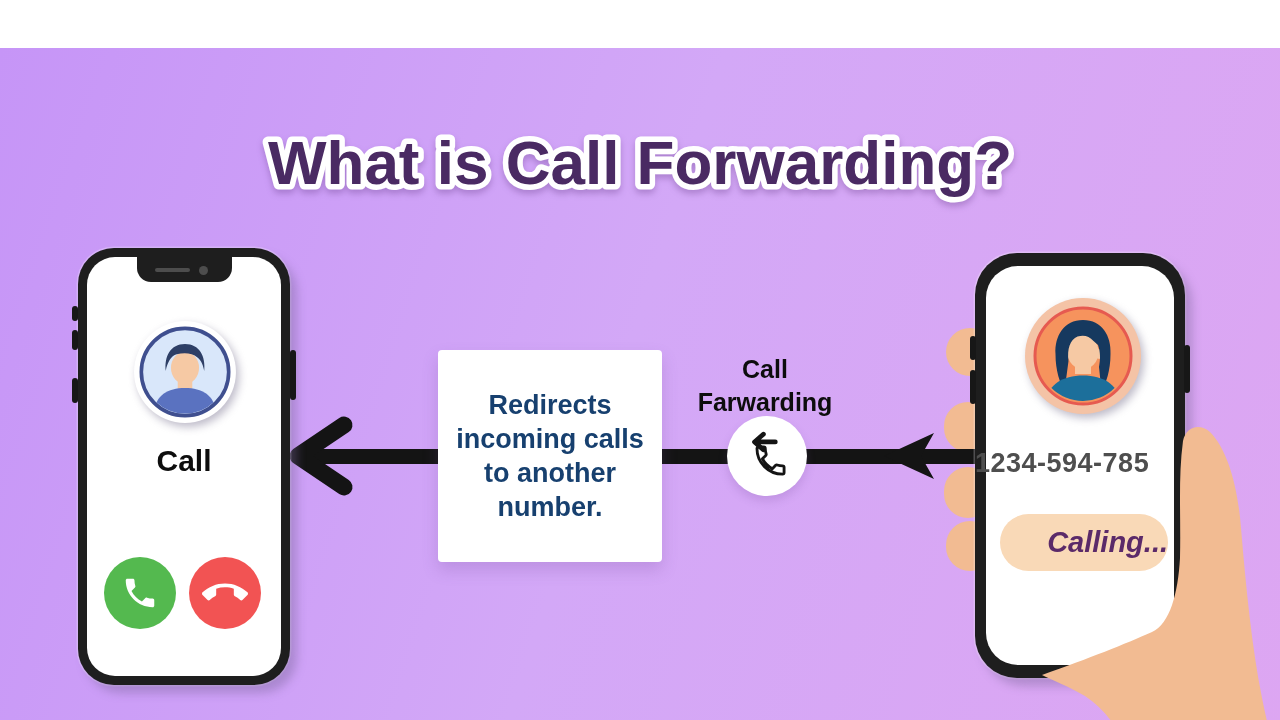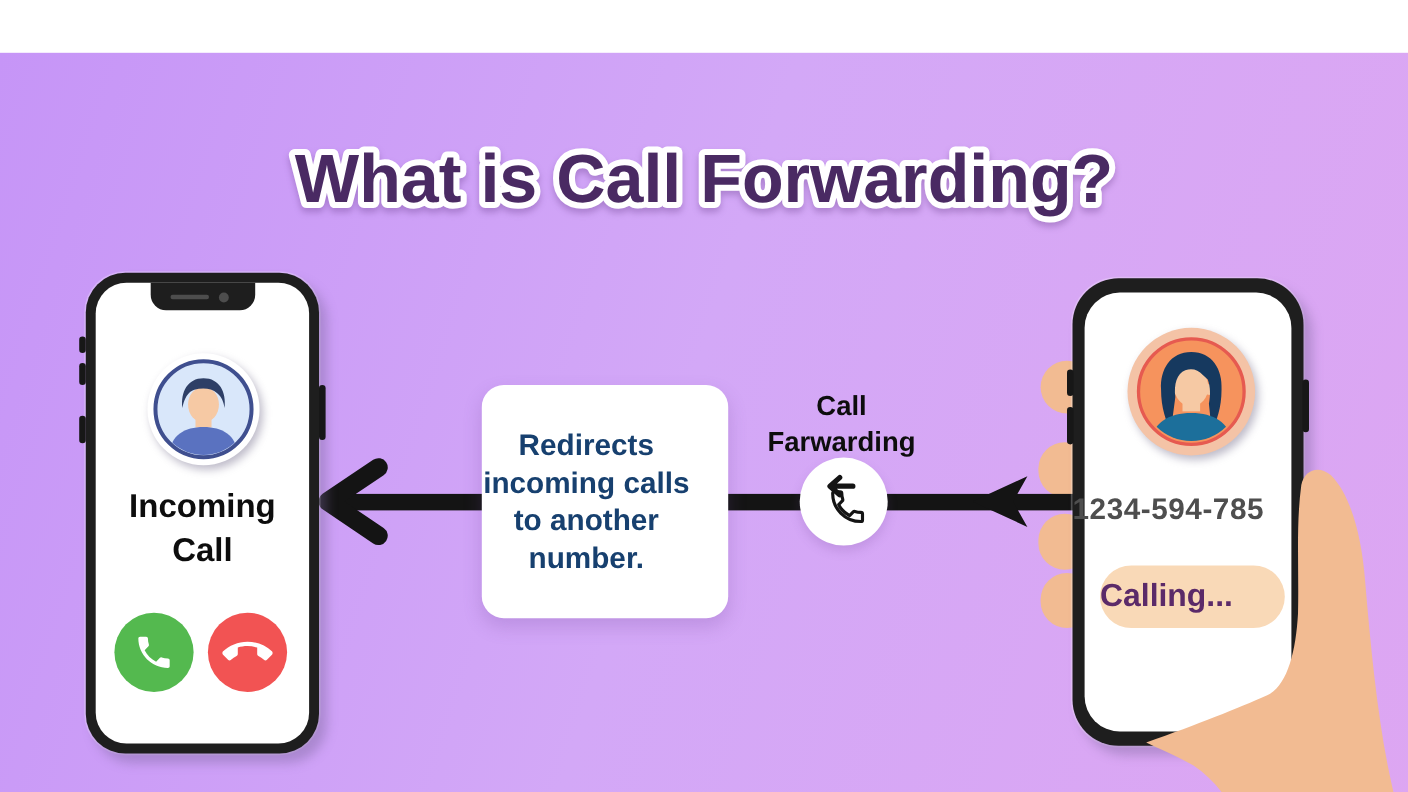--- a/index.html
+++ b/index.html
@@ -35,39 +35,39 @@
   .incoming-text{position:absolute;left:78px;top:393px;width:212px;text-align:center;
     font-weight:800;font-size:30px;line-height:1.32;color:var(--text-dark);}
   .call-btn{position:absolute;width:72px;height:72px;border-radius:50%;
     display:flex;align-items:center;justify-content:center;}
   .answer-btn{left:104px;top:509px;background:var(--answer-green);}
   .decline-btn{left:189px;top:509px;background:var(--decline-red);}
   .avatar-svg{position:absolute;filter:drop-shadow(3px 4px 4px rgba(110,105,135,0.45));}
 
   
   .info-box{position:absolute;left:438px;top:302px;width:224px;height:212px;background:#ffffff;
-    border-radius:20px;box-shadow:0 8px 16px rgba(110,70,150,0.22);
-    display:flex;align-items:center;justify-content:flex-start;}
+    border-radius:4px;box-shadow:0 8px 16px rgba(110,70,150,0.22);
+    display:flex;align-items:center;justify-content:center;}
   .info-box p{margin:0;width:190px;text-align:center;font-weight:800;font-size:27px;
     line-height:1.26;color:var(--box-text);}
 
   
   .fwd-label{position:absolute;left:665px;top:305px;width:200px;text-align:center;
     font-weight:800;font-size:25px;line-height:1.33;color:var(--text-dark);}
   .fwd-label span{display:block;}
   .fwd-circle{position:absolute;left:727px;top:368px;width:80px;height:80px;border-radius:50%;
     background:#ffffff;box-shadow:0 5px 10px rgba(110,70,150,0.20);
     display:flex;align-items:center;justify-content:center;}
 
   
   .number-text{position:absolute;left:975px;top:400px;width:210px;
     font-weight:800;font-size:27px;letter-spacing:0.5px;color:var(--number-text);}
   .calling-pill{position:absolute;left:1000px;top:466px;width:168px;height:57px;border-radius:29px;
-    background:var(--calling-bg);display:flex;align-items:center;justify-content:flex-start;
-    font-weight:800;font-size:29px;color:var(--calling-text);}
+    background:var(--calling-bg);display:flex;align-items:center;justify-content:flex-end;
+    font-weight:800;font-size:29px;color:var(--calling-text);font-style:italic;}
 
   
   .finger{position:absolute;width:48px;border-radius:24px;background:var(--hand);}
   .palm-svg{position:absolute;left:930px;top:200px;width:350px;height:520px;}
 </style>
 </head>
 <body>
 
 <div class="canvas">
 
@@ -106,21 +106,20 @@
       </clipPath>
     <g clip-path="url(#mclip)">
       <ellipse cx="50" cy="46" rx="13.5" ry="15.5" fill="#f6c9a4"></ellipse>
       <rect x="43" y="54" width="14" height="12" fill="#f6c9a4"></rect>
       <path d="M50 23 C36 23 30 35 31.5 49 C33 41 36.5 34.5 42 33 C49 31 57 31.5 62 36 C66 39 67.5 44 68.5 49 C70 35 64 23 50 23 Z" fill="#2e3f66"></path>
       <path d="M21 100 L79 100 L79 88 C79 73 66.5 65.5 50 65.5 C33.5 65.5 21 73 21 88 Z" fill="#5a72c0"></path>
     </g>
   </svg>
 
   <div class="incoming-text">
-    <span style="display:block;">Incoming</span>
     <span style="display:block;">Call</span>
   </div>
 
   <div class="call-btn answer-btn">
     <svg width="38" height="38" viewBox="0 0 24 24">
       <path fill="#ffffff" d="M6.62 10.79c1.44 2.83 3.76 5.14 6.59 6.59l2.2-2.2c.27-.27.67-.36 1.02-.24 1.12.37 2.33.57 3.57.57.55 0 1 .45 1 1V20c0 .55-.45 1-1 1-9.39 0-17-7.61-17-17 0-.55.45-1 1-1h3.5c.55 0 1 .45 1 1 0 1.25.2 2.45.57 3.57.11.35.03.74-.25 1.02l-2.2 2.2z"></path>
     </svg>
   </div>
   <div class="call-btn decline-btn">
     <svg width="46" height="46" viewBox="0 0 24 24">

